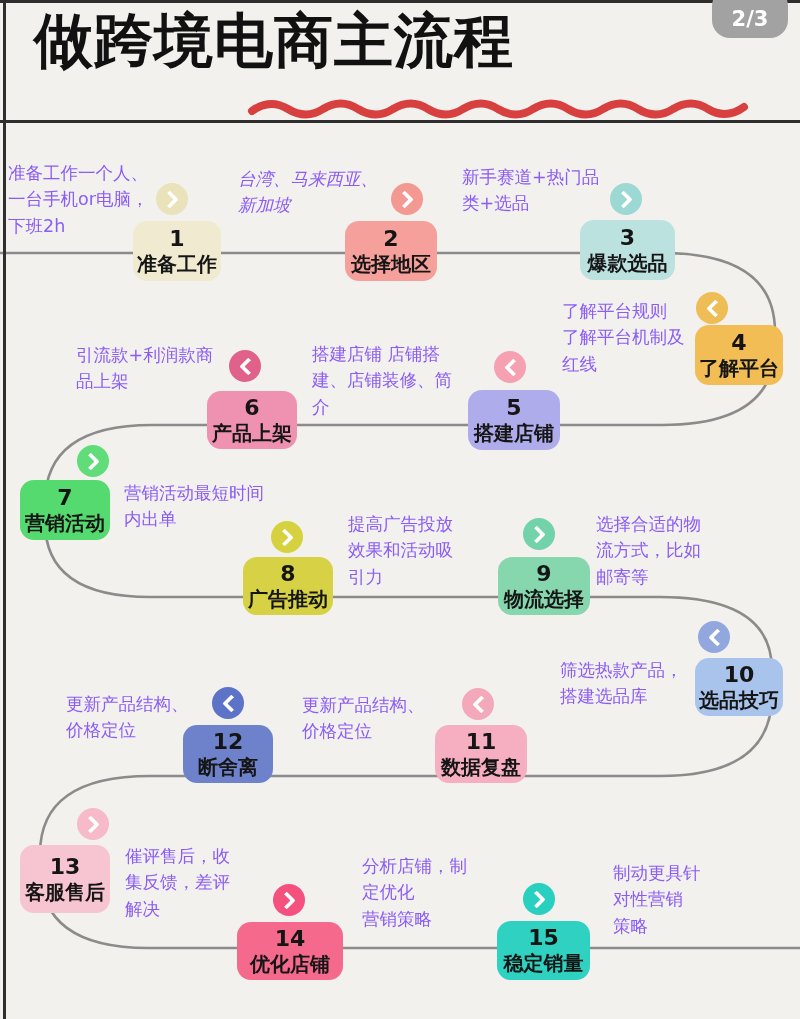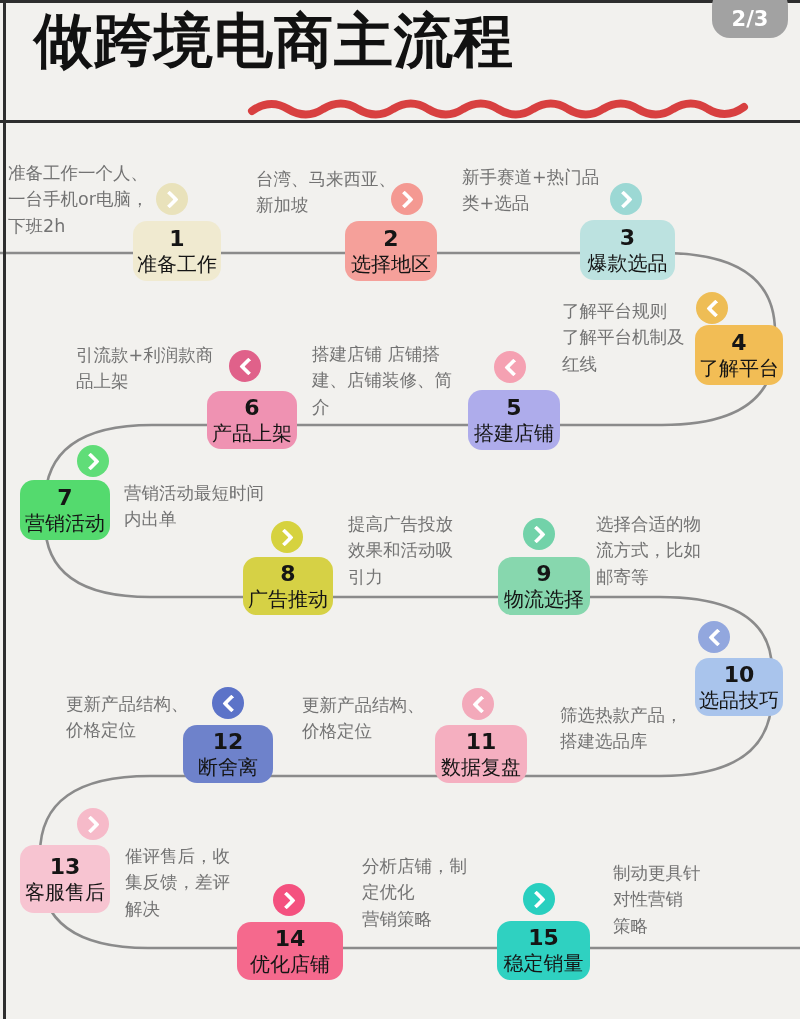--- a/index.html
+++ b/index.html
@@ -22,30 +22,30 @@
          color:#fff;font-size:21px;font-weight:700;display:flex;align-items:flex-end;justify-content:center;
          padding-bottom:7px;box-sizing:border-box;}
 
   
   .flow{position:absolute;left:0;top:0;}
 
   
   .box{position:absolute;border-radius:14px;display:flex;flex-direction:column;align-items:center;
        justify-content:center;color:#151515;text-align:center;}
   .box .num{font-size:22px;font-weight:700;line-height:26px;}
-  .box .lbl{font-size:20px;font-weight:400;line-height:25px;white-space:nowrap;}
+  .box .lbl{font-size:20px;font-weight:700;line-height:25px;white-space:nowrap;}
 
   
   .arrow{position:absolute;width:32px;height:32px;border-radius:50%;display:flex;align-items:center;justify-content:center;}
   .chev{display:block;width:9px;height:9px;border-top:4px solid #fff;border-right:4px solid #fff;border-radius:2px;}
   .chev-right{transform:rotate(45deg) translate(-2px,2px);}
   .chev-left{transform:rotate(-135deg) translate(-2px,2px);}
 
   
-  .note{position:absolute;font-size:17.5px;line-height:1.5;font-weight:500;color:#737373;white-space:pre-line;}
+  .note{position:absolute;font-size:17.5px;line-height:1.5;font-weight:500;color:#8b5cf6;white-space:pre-line;}
 </style>
 </head>
 <body>
 
 <div class="page">
 
   <svg class="flow" width="800" height="1019" viewBox="0 0 800 1019">
     <path d="M -5 253 H 662 Q 775 253 775 332 V 346 Q 775 425 662 425 H 152 Q 45 425 45 503 V 522 Q 45 597 150 597 H 660 Q 772 597 772 670 V 695 Q 772 776 660 776 H 150 Q 40 776 40 854 V 868 Q 40 948 148 948 H 805" fill="none" stroke="#8b8b8b" stroke-width="2.6"></path>
   </svg>
 
@@ -72,21 +72,21 @@
 一台手机or电脑，
 下班2h</div>
 
   <div class="arrow" style="left: 391px; top: 183px; background: rgb(244, 153, 146);">
       <span class="chev chev-right"></span>
     </div>
   <div class="box" style="left: 345px; top: 221px; width: 92px; height: 60px; background: rgb(245, 160, 154);">
     <div class="num">2</div>
     <div class="lbl">选择地区</div>
   </div>
-  <div class="note" style="left:256px;top:166px;width:175px;">台湾、马来西亚、
+  <div class="note" style="left:238px;top:166px;width:175px;font-style:italic;">台湾、马来西亚、
 新加坡</div>
 
   <div class="arrow" style="left: 610px; top: 183px; background: rgb(156, 216, 212);">
       <span class="chev chev-right"></span>
     </div>
   <div class="box" style="left: 580px; top: 220px; width: 95px; height: 60px; background: rgb(188, 226, 224);">
     <div class="num">3</div>
     <div class="lbl">爆款选品</div>
   </div>
   <div class="note" style="left:462px;top:164px;width:155px;">新手赛道+热门品
@@ -156,21 +156,21 @@
 流方式，比如
 邮寄等</div>
 
   <div class="arrow" style="left: 698px; top: 621px; background: rgb(146, 167, 222);">
       <span class="chev chev-left"></span>
     </div>
   <div class="box" style="left: 695px; top: 658px; width: 88px; height: 58px; background: rgb(169, 196, 236);">
     <div class="num">10</div>
     <div class="lbl">选品技巧</div>
   </div>
-  <div class="note" style="left:560px;top:657px;width:140px;margin-top:45px;">筛选热款产品，
+  <div class="note" style="left:560px;top:657px;width:140px;">筛选热款产品，
 搭建选品库</div>
 
   <div class="arrow" style="left: 462px; top: 688px; background: rgb(243, 169, 186);">
       <span class="chev chev-left"></span>
     </div>
   <div class="box" style="left: 435px; top: 725px; width: 92px; height: 58px; background: rgb(245, 175, 192);">
     <div class="num">11</div>
     <div class="lbl">数据复盘</div>
   </div>
   <div class="note" style="left:302px;top:692px;width:155px;">更新产品结构、

